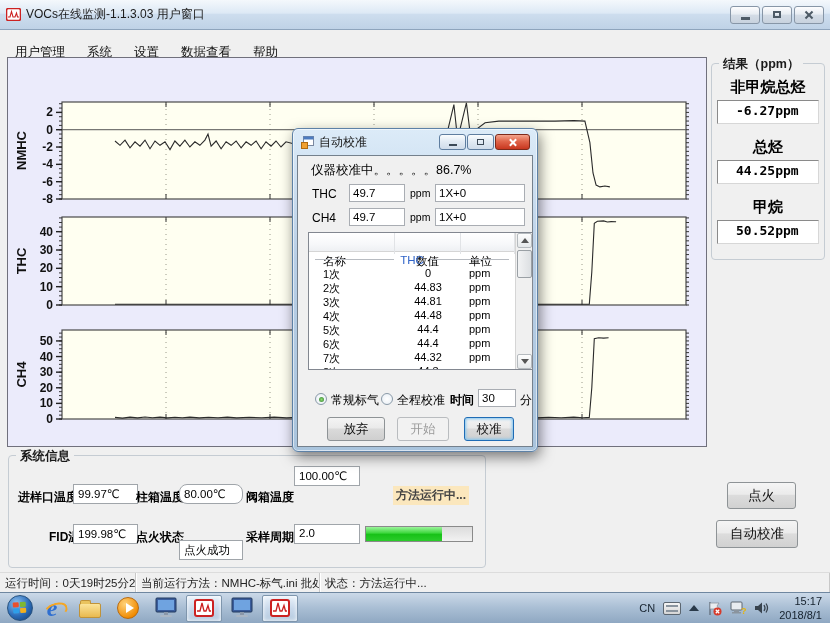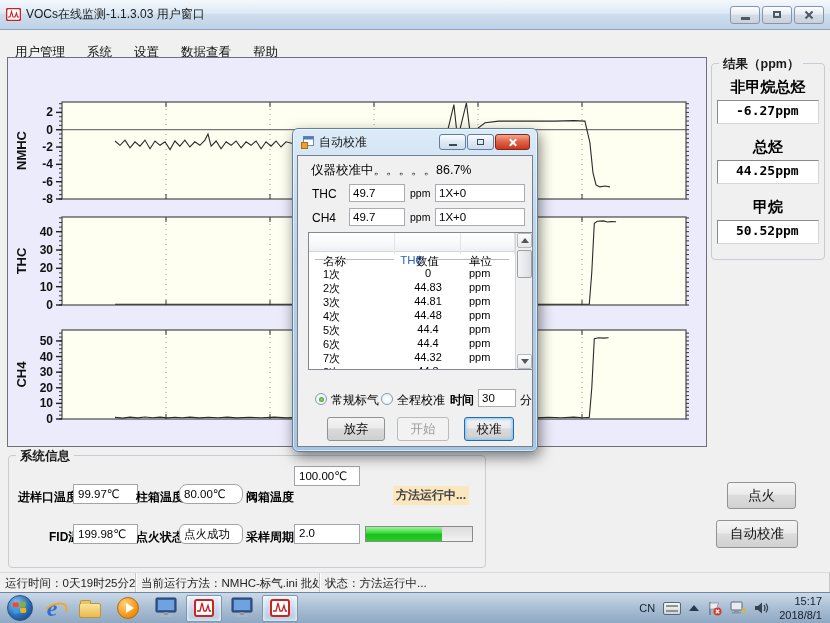--- a/index.html
+++ b/index.html
@@ -431,21 +431,21 @@
     <span class="groupbox-label">系统信息</span>
     <span class="si-label" style="left:9px;top:33px;">进样口温度</span>
     <div class="si-box" style="left:64px;top:28px;width:59px;">99.97℃</div>
     <span class="si-label" style="left:127px;top:33px;">柱箱温度</span>
     <div class="si-box" style="left:170px;top:28px;width:58px;border-radius:8px;">80.00℃</div>
     <span class="si-label" style="left:237px;top:33px;">阀箱温度</span>
     <div class="si-box" style="left:285px;top:10px;width:60px;">100.00℃</div>
     <span class="si-label" style="left:40px;top:73px;">FID温度</span>
     <div class="si-box" style="left:64px;top:68px;width:59px;">199.98℃</div>
     <span class="si-label" style="left:127px;top:73px;">点火状态</span>
-    <div class="si-box" style="left:170px;top:68px;width:58px;border-radius:6px;">点火成功</div>
+    <div class="si-box" style="left:170px;top:84px;width:58px;">点火成功</div>
     <span class="si-label" style="left:237px;top:73px;">采样周期</span>
     <div class="si-box" style="left:285px;top:68px;width:60px;">2.0</div>
     <span class="running">方法运行中...</span>
     <div class="progress">
         <div class="progress-fill" style="width: 72%;"></div>
       </div>
   </div>
 
   <div class="statusbar">
     <div class="sb-seg">运行时间：0天19时25分29秒</div>

